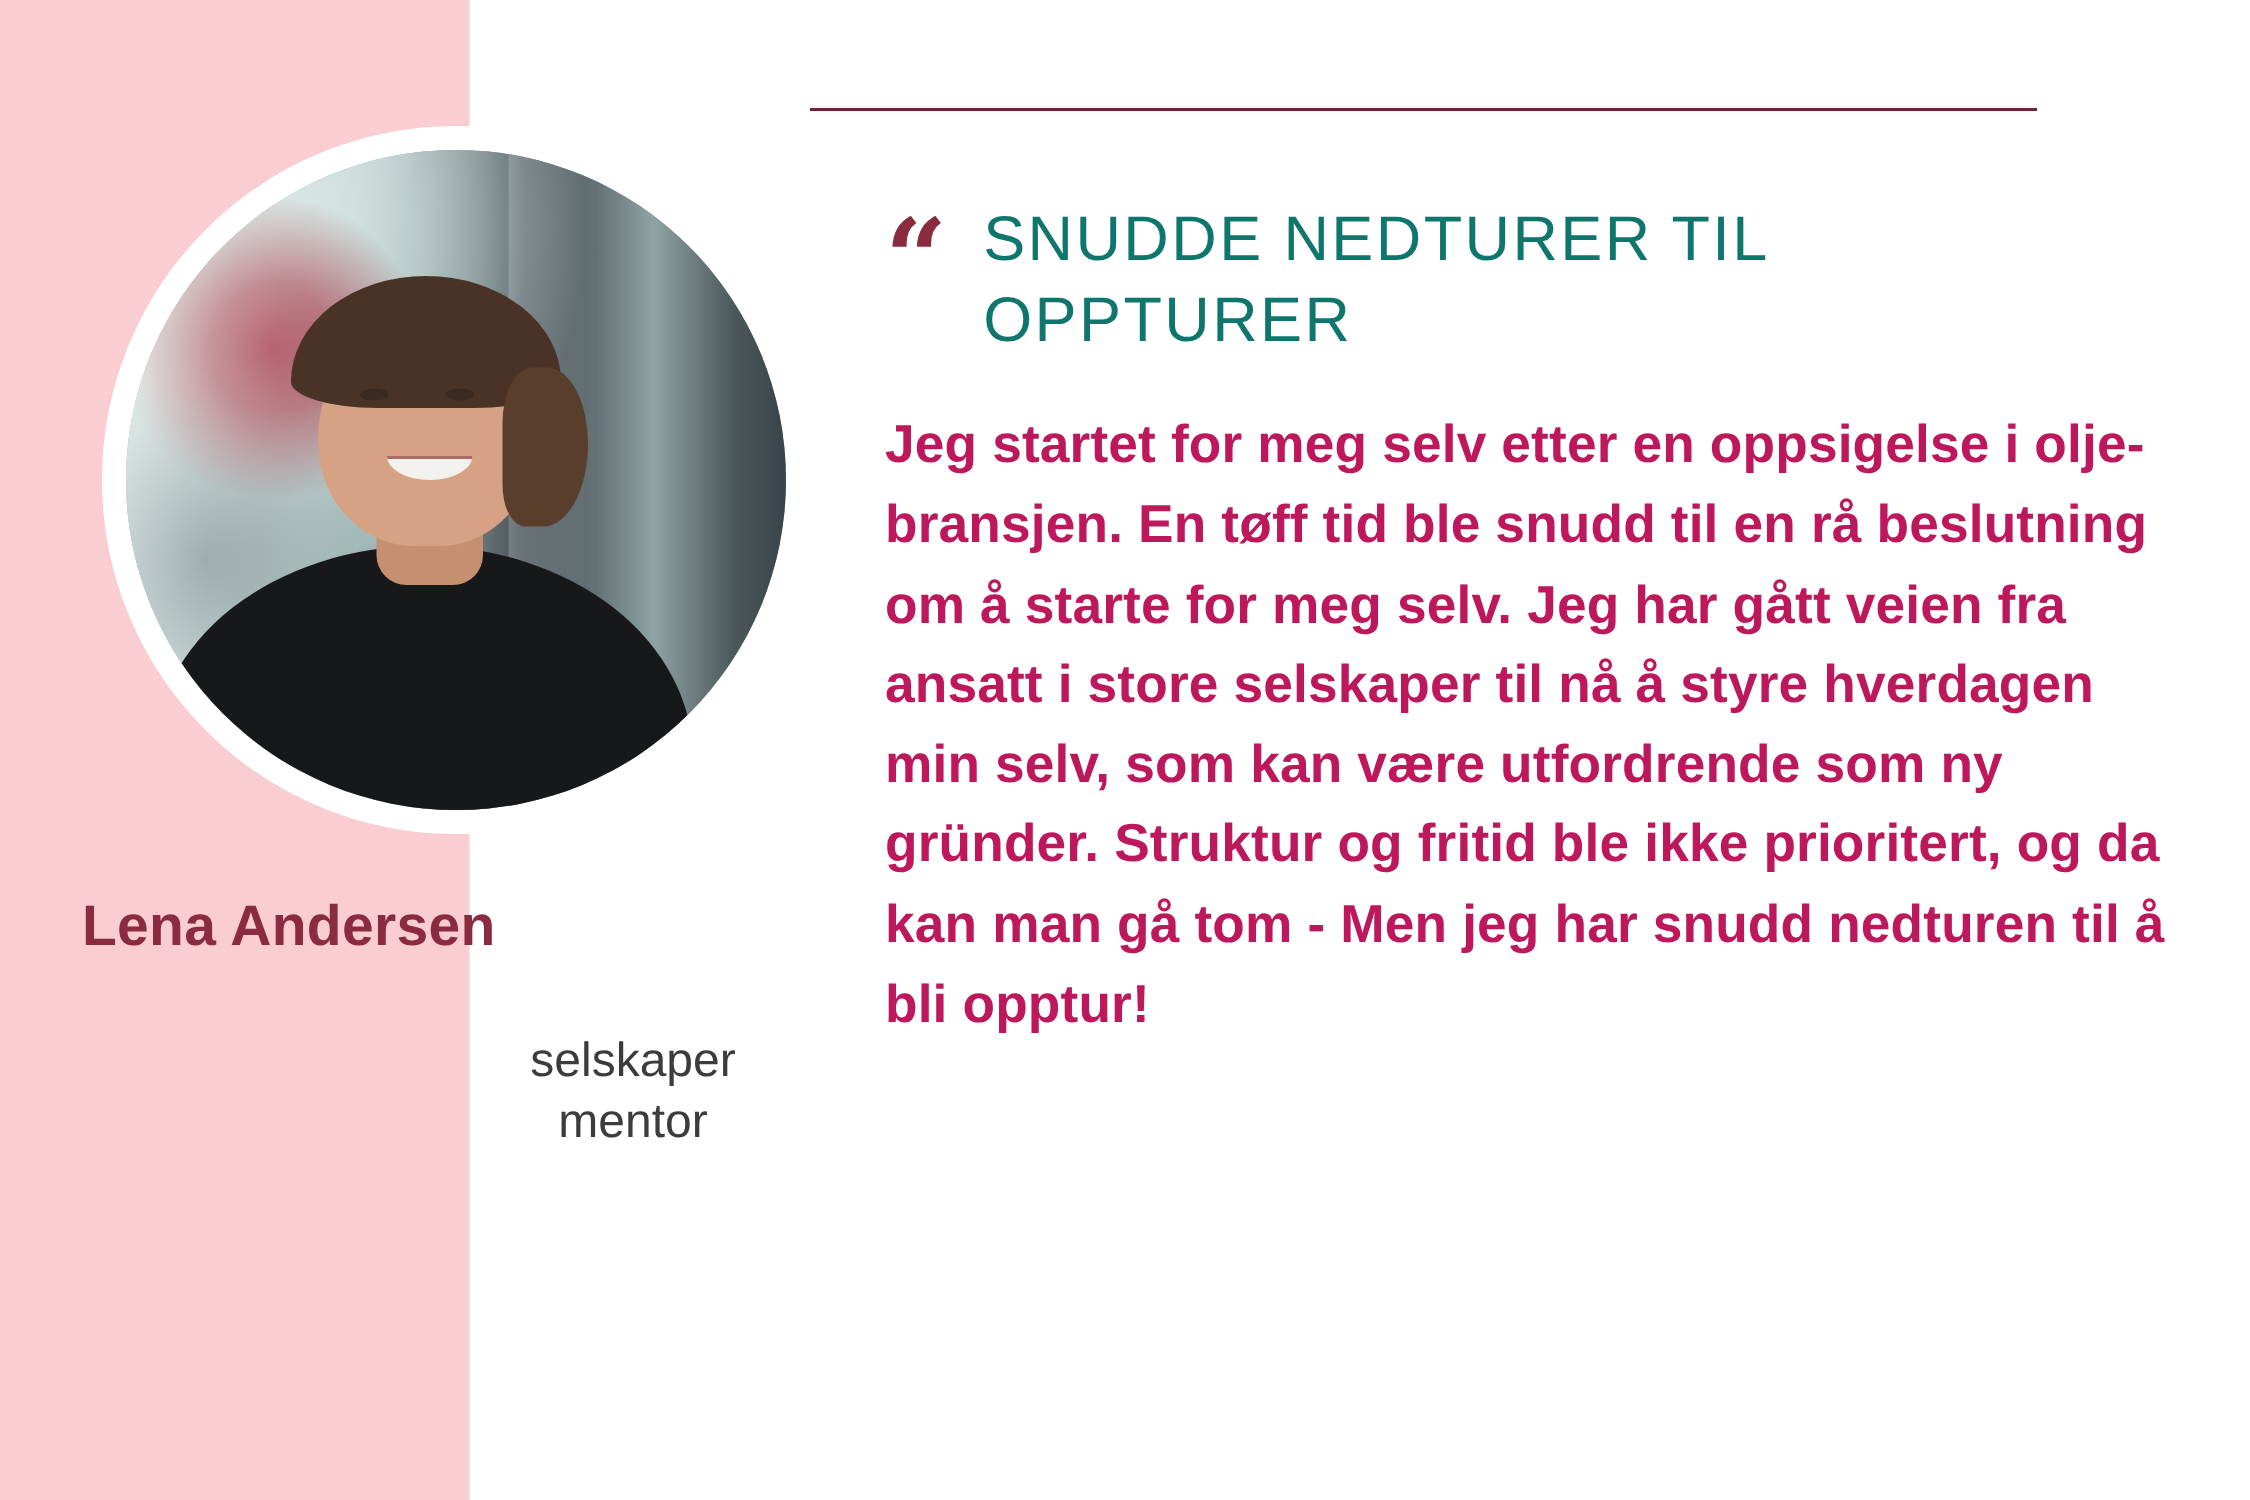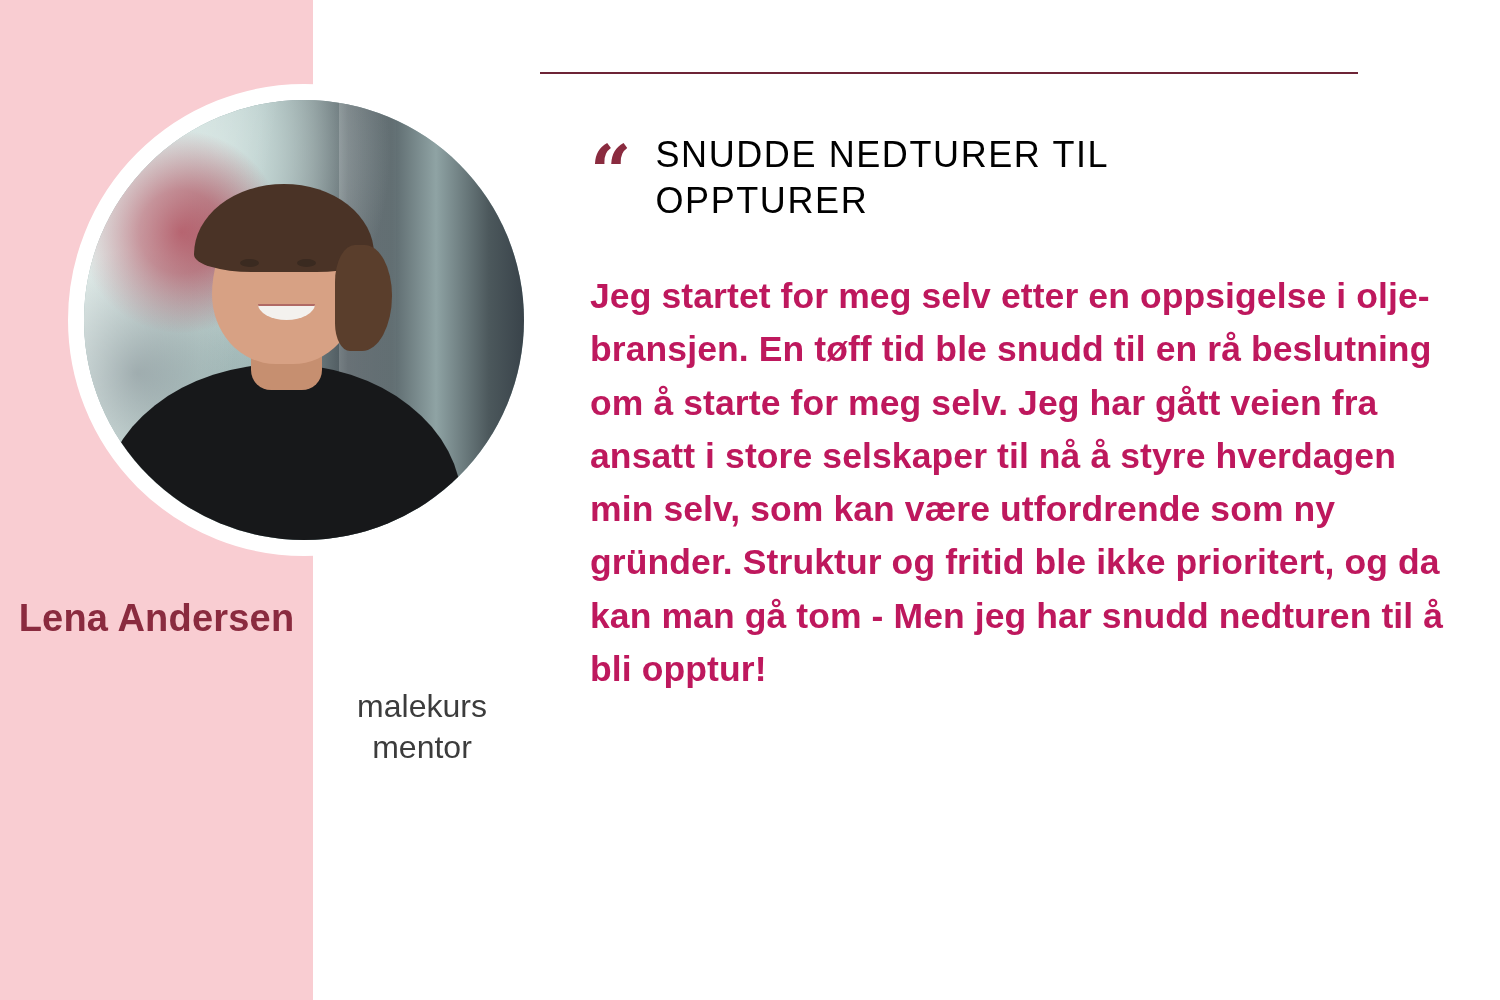--- a/index.html
+++ b/index.html
@@ -155,20 +155,21 @@
     position: absolute;
     left: 0;
     top: 596px;
     width: 313px;
     text-align: center;
     color: #8a2b3f;
     font-weight: bold;
     font-size: 38px;
     line-height: 1.18;
     letter-spacing: 0.2px;
+    padding-left: 36px;
   }
   .role {
     position: absolute;
     left: 322px;
     top: 686px;
     width: 200px;
     text-align: center;
     color: #3c3c3c;
     font-size: 32px;
     line-height: 1.28;
@@ -194,22 +195,22 @@
   }
   .quote-mark {
     color: #8a2b3f;
     font-family: "DejaVu Serif", serif;
     font-size: 72px;
     font-weight: bold;
     line-height: 0.72;
     margin-top: 14px;
   }
   .headline {
-    color: #000000;
-    font-size: 36px;
+    color: #0f766e;
+    font-size: 42px;
     letter-spacing: 1.6px;
     line-height: 1.28;
     font-weight: 400;
     max-width: 640px;
   }
   .body-text {
     position: absolute;
     left: 590px;
     top: 270px;
     width: 855px;
@@ -238,21 +239,21 @@
         <div class="fig-hair"></div>
         <div class="fig-hair-side"></div>
         <div class="fig-eye left"></div>
         <div class="fig-eye right"></div>
         <div class="fig-mouth"></div>
       </div>
     </div>
   </div>
 
   <div class="name">Lena Andersen</div>
-  <div class="role">malekurs
+  <div class="role">selskaper
 mentor</div>
 
   <div class="rule"></div>
 
   <div class="quote-head">
     <span class="quote-mark">“</span>
     <div class="headline">SNUDDE NEDTURER TIL OPPTURER</div>
   </div>
 
   <div class="body-text">Jeg startet for meg selv etter en oppsigelse i olje- bransjen. En tøff tid ble snudd til en rå beslutning om å starte for meg selv. Jeg har gått veien fra ansatt i store selskaper til nå å styre hverdagen min selv, som kan være utfordrende som ny gründer. Struktur og fritid ble ikke prioritert, og da kan man gå tom - Men jeg har snudd nedturen til å bli opptur!</div>

